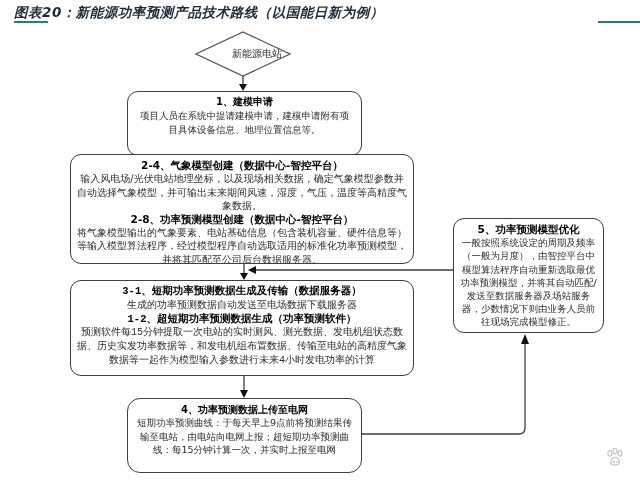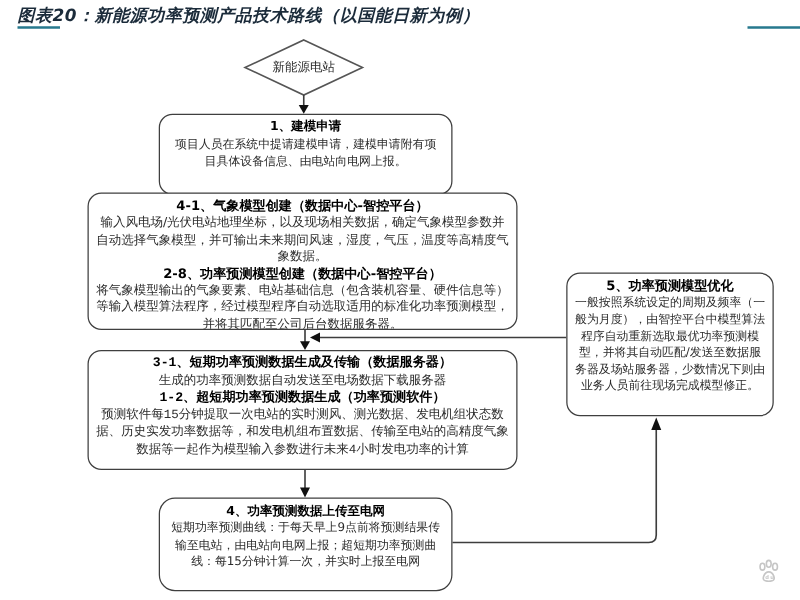--- a/index.html
+++ b/index.html
@@ -25,32 +25,32 @@
   #connector-layer polygon.arrow-head { fill: #111; stroke: none; }
   #connector-layer polygon.diamond-shape { fill: #ffffff; stroke: #555; }
   
   .node {
     position: absolute; border: 1.4px solid #3f3f3f; border-radius: 11px;
     background: #ffffff; text-align: center; overflow: hidden;
     color: #2b2b2b;
   }
   .node .ttl { font-weight: bold; color: #000; }
   #diamond-label {
-    position: absolute; left: 197px; top: 47px; width: 92px;
+    position: absolute; left: 211px; top: 47px; width: 92px;
     text-align: center; font-size: 10px; color: #2b2b2b;
   }
   #box1 { left: 127px; top: 91px;  width: 235px; height: 65px;  padding: 3px 8px;  font-size: 9.5px; line-height: 13.5px; }
   #box1 .ttl { font-size: 10px; line-height: 14px; }
   #box2 { left: 70px;  top: 154px; width: 344px; height: 110px; padding: 4px 6px;  font-size: 10px;  line-height: 13.4px; }
   #box2 .ttl { font-size: 10.5px; }
   #box3 { left: 70px;  top: 280px; width: 344px; height: 96px;  padding: 4px 6px;  font-size: 10px;  line-height: 13.8px; font-family: Liberation Mono, monospace; }
   #box3 .ttl { font-size: 10.5px; }
   #box4 { left: 127px; top: 398px; width: 235px; height: 75px;  padding: 4px 7px;  font-size: 9.5px; line-height: 13.3px; border-radius: 13px; }
   #box4 .ttl { font-size: 10px; }
-  #box5 { left: 453px; top: 218px; width: 166px; height: 115px; padding: 4px 5px;  font-size: 9.5px; line-height: 13.2px; }
+  #box5 { left: 453px; top: 218px; width: 151px; height: 115px; padding: 4px 5px;  font-size: 9.5px; line-height: 13.2px; }
   #box5 .ttl { font-size: 10.5px; }
   
   #watermark {
     position: absolute; right: 14px; top: 446px;
     display: flex; align-items: center; gap: 3px;
     color: #c6c6c6; font-size: 17px; font-weight: bold; letter-spacing: 1px;
   }
   #watermark .wm-text { -webkit-text-stroke: 1px #c6c6c6; color: #ffffff; }
 </style>
 </head>
@@ -84,25 +84,25 @@
     <path d="M 362,434 L 519,434 Q 525,434 525,428 L 525,342"></path>
     <polygon class="arrow-head" points="521,344 529,344 525,334"></polygon>
   </svg>
 
   <div id="diamond-label">
     <span>新能源电站</span>
   </div>
 
   <div id="box1" class="node">
     <div class="ttl">1、建模申请</div>
-    <div>项目人员在系统中提请建模申请，建模申请附有项目具体设备信息、由电站向电网上报。</div>
+    <div>项目人员在系统中提请建模申请，建模申请附有项目具体设备信息、地理位置信息等。</div>
   </div>
 
   <div id="box2" class="node">
-    <div class="ttl">4-1、气象模型创建（数据中心-智控平台）</div>
+    <div class="ttl">2-4、气象模型创建（数据中心-智控平台）</div>
     <div>输入风电场/光伏电站地理坐标，以及现场相关数据，确定气象模型参数并自动选择气象模型，并可输出未来期间风速，湿度，气压，温度等高精度气象数据。</div>
     <div class="ttl">2-8、功率预测模型创建（数据中心-智控平台）</div>
     <div>将气象模型输出的气象要素、电站基础信息（包含装机容量、硬件信息等）等输入模型算法程序，经过模型程序自动选取适用的标准化功率预测模型，并将其匹配至公司后台数据服务器。</div>
   </div>
 
   <div id="box3" class="node">
     <div class="ttl">3-1、短期功率预测数据生成及传输（数据服务器）</div>
     <div>生成的功率预测数据自动发送至电场数据下载服务器</div>
     <div class="ttl">1-2、超短期功率预测数据生成（功率预测软件）</div>
     <div>预测软件每15分钟提取一次电站的实时测风、测光数据、发电机组状态数据、历史实发功率数据等，和发电机组布置数据、传输至电站的高精度气象数据等一起作为模型输入参数进行未来4小时发电功率的计算</div>

